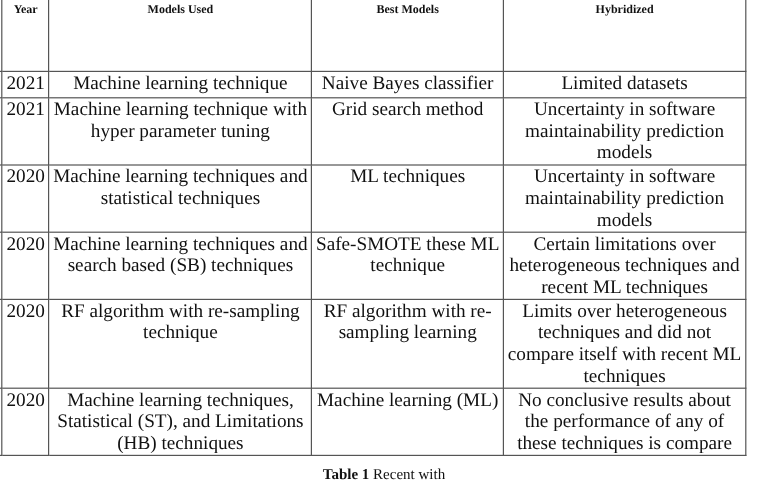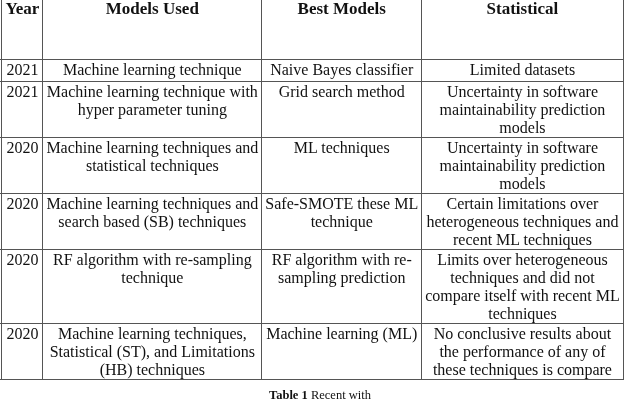--- a/index.html
+++ b/index.html
@@ -10,21 +10,21 @@
     }
     .tbl { position: absolute; left: -45px; top: -2px; border-collapse: collapse; table-layout: fixed; }
     .tbl td, .tbl th {
       border: 1.5px solid #555;
       text-align: center; vertical-align: top;
       font-size: 16px; line-height: 18px;
       padding: 1px 3px 0 3px;
       overflow: hidden;
       white-space: nowrap;
     }
-    .tbl th { font-weight: bold; font-size: 17px; }
+    .tbl th { font-weight: bold; font-size: 10px; }
     .tbl th.refh { font-size: 16.5px; line-height: 24px; padding-top: 2px; }
     .tbl td.ref { font-size: 16px; line-height: 20px; text-align: right; padding-right: 2px; }
     .c-ref { width: 76px; }
     .c-year { width: 53px; }
     .c-models { width: 217px; }
     .c-best { width: 152px; }
     .c-lim { width: 200px; }
     .r-head { height: 61px; }
     .r1 { height: 19px; }
     .r2 { height: 56px; }
@@ -52,21 +52,21 @@
   </colgroup>
   <tbody>
       <tr class="r-head">
     <th class="refh">
       <span class="line">Refer</span>
       <span class="line">ences</span>
     </th>
     <th>Year</th>
     <th>Models Used</th>
     <th>Best Models</th>
-    <th>Statistical</th>
+    <th>Hybridized</th>
   </tr>
 
   <tr class="r1">
     <td class="ref">13</td>
     <td>2021</td>
     <td>
       <span class="line">Machine learning technique</span>
     </td>
     <td>
       <span class="line">Naive Bayes classifier</span>
@@ -130,21 +130,21 @@
 
   <tr class="r5">
     <td class="ref">17</td>
     <td>2020</td>
     <td>
       <span class="line">RF algorithm with re-sampling</span>
       <span class="line">technique</span>
     </td>
     <td>
       <span class="line">RF algorithm with re-</span>
-      <span class="line">sampling prediction</span>
+      <span class="line">sampling learning</span>
     </td>
     <td>
       <span class="line">Limits over heterogeneous</span>
       <span class="line">techniques and did not</span>
       <span class="line">compare itself with recent ML</span>
       <span class="line">techniques</span>
     </td>
   </tr>
 
   <tr class="r6">

